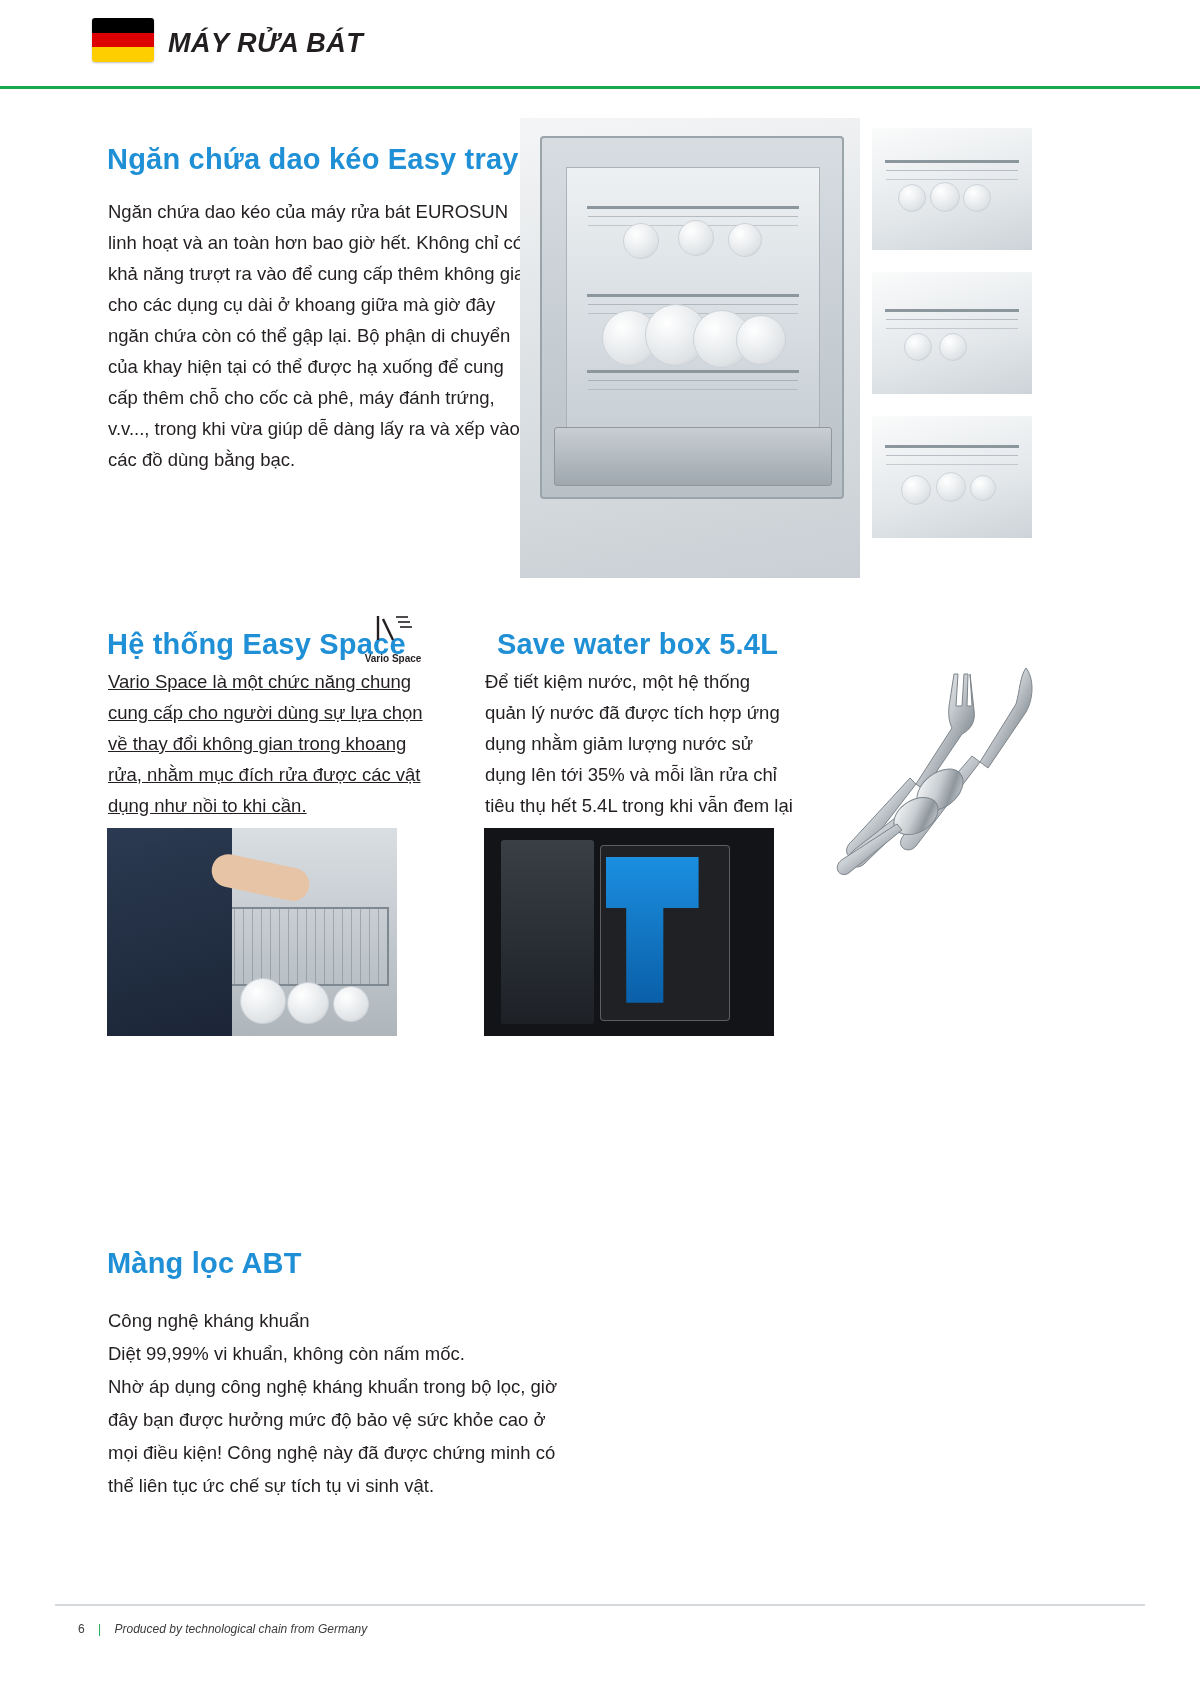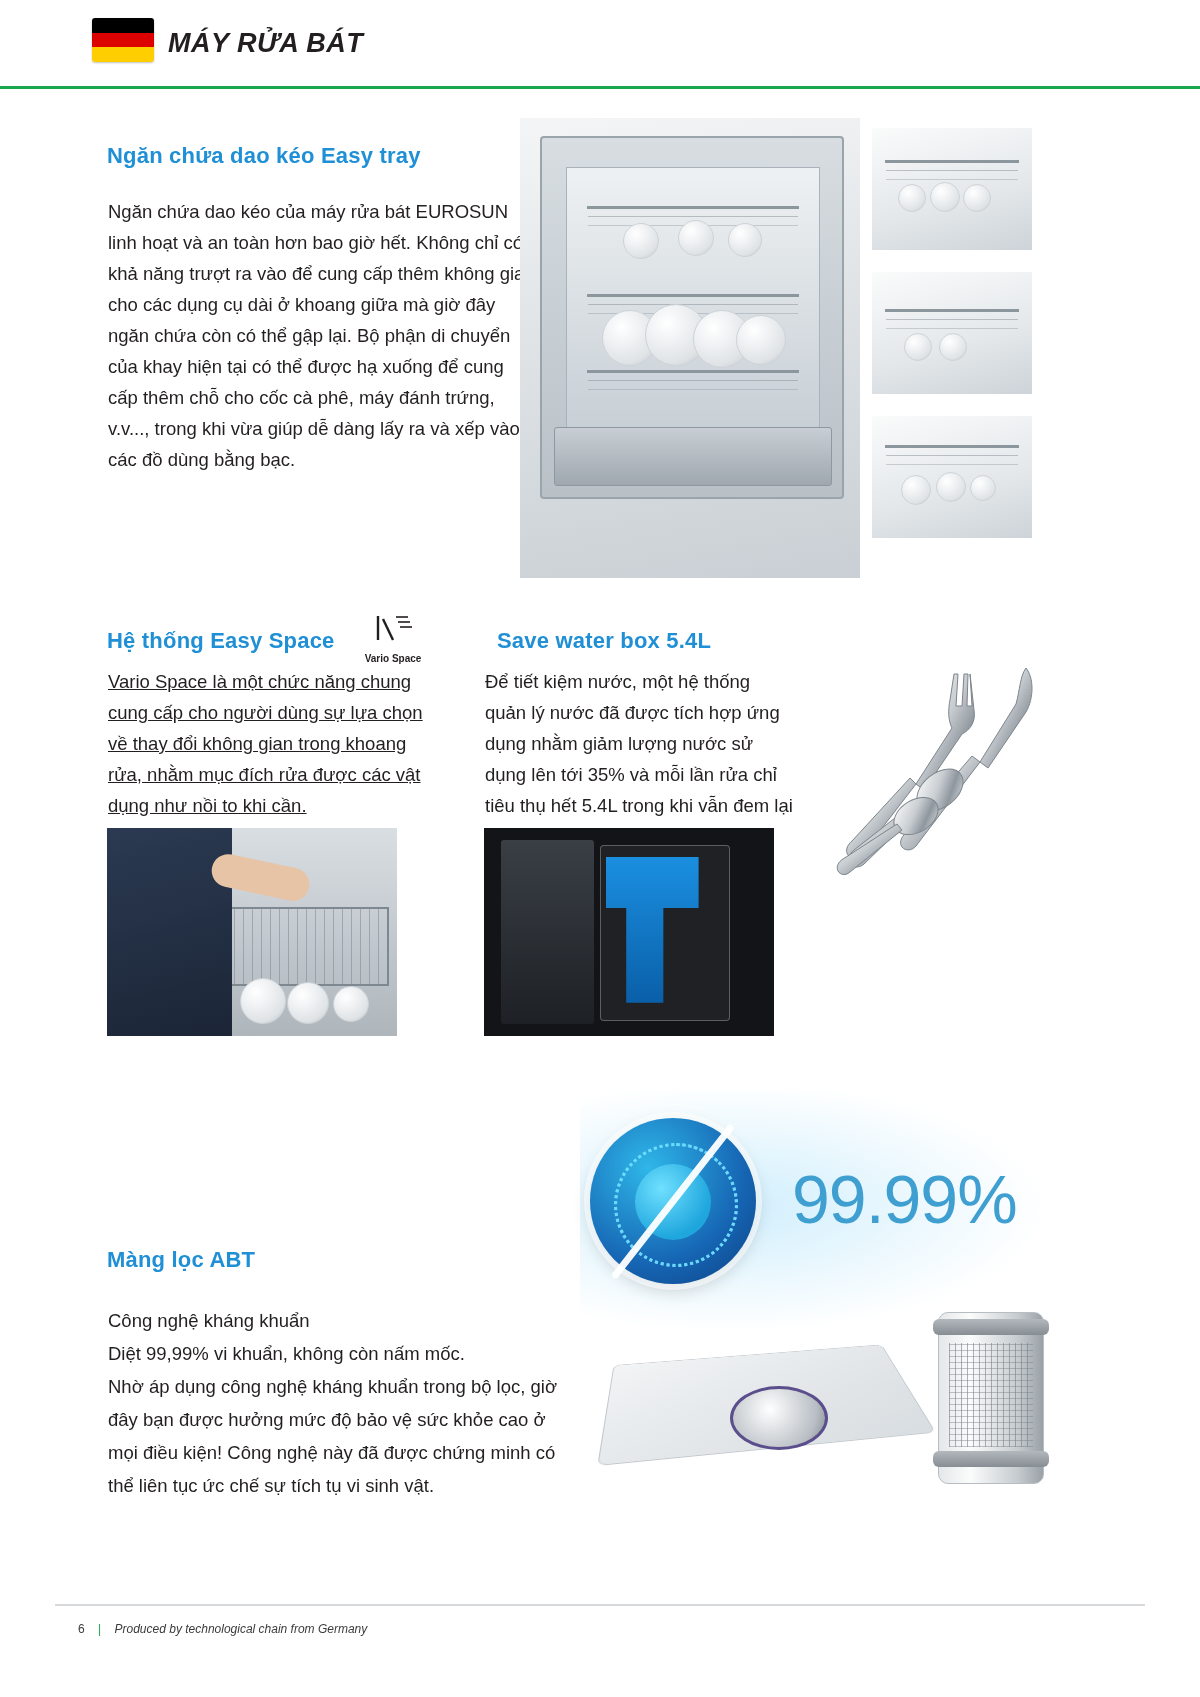--- a/index.html
+++ b/index.html
@@ -63,21 +63,21 @@
     left: 0;
     top: 86px;
     width: 1200px;
     height: 3px;
     background: #1aa84f;
   }
 
   
   .sec-title {
     position: absolute;
-    font-size: 22px;
+    font-size: 29px;
     font-weight: bold;
     color: #1f8fd6;
     letter-spacing: .2px;
   }
   .body-text {
     position: absolute;
     font-size: 18.5px;
     line-height: 31px;
     color: #231f20;
   }
@@ -531,37 +531,20 @@
       <ellipse cx="96" cy="166" rx="24" ry="16" transform="rotate(-32 96 166)"></ellipse>
       <path d="M82 180 L30 222 C26 226 20 225 18 221 C16 217 18 212 23 209 L77 174 Z"></path>
     </g>
   </svg>
 
   <div class="sec-title" id="sec4-title">Màng lọc ABT</div>
   <div class="body-text" id="sec4-text" style="line-height: 33px; white-space: pre-line; margin-top: 8px;">Công nghệ kháng khuẩn
 Diệt 99,99% vi khuẩn, không còn nấm mốc.
 Nhờ áp dụng công nghệ kháng khuẩn trong bộ lọc, giờ đây bạn được hưởng mức độ bảo vệ sức khỏe cao ở mọi điều kiện! Công nghệ này đã được chứng minh có thể liên tục ức chế sự tích tụ vi sinh vật.</div>
 
-  <div id="abt-visual">
-    <div class="abt-glow"></div>
-    <div class="abt-badge">
-      <div class="germ"></div>
-      <div class="slash"></div>
-    </div>
-    <div class="abt-percent">99.99%</div>
-    <div class="abt-photo">
-      <div class="filter-tray"></div>
-      <div class="filter-cup"></div>
-      <div class="filter-cyl">
-        <div class="ring r1"></div>
-        <div class="mesh"></div>
-        <div class="ring r2"></div>
-      </div>
-    </div>
-  </div>
 
   <div class="footer-rule"></div>
   <div class="footer">
     <span class="pg">6</span>
     <span class="sep">|</span>
     <span class="txt">Produced by technological chain from Germany</span>
   </div>
 
 </div>
 

